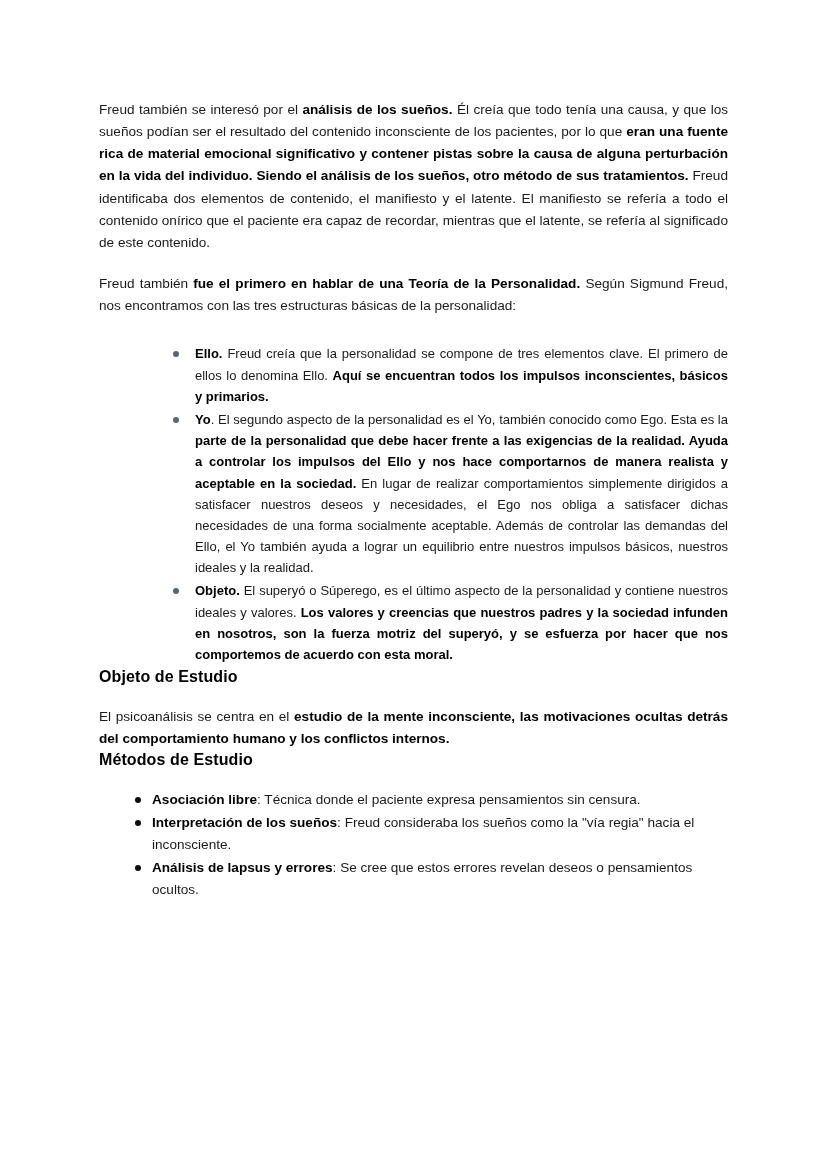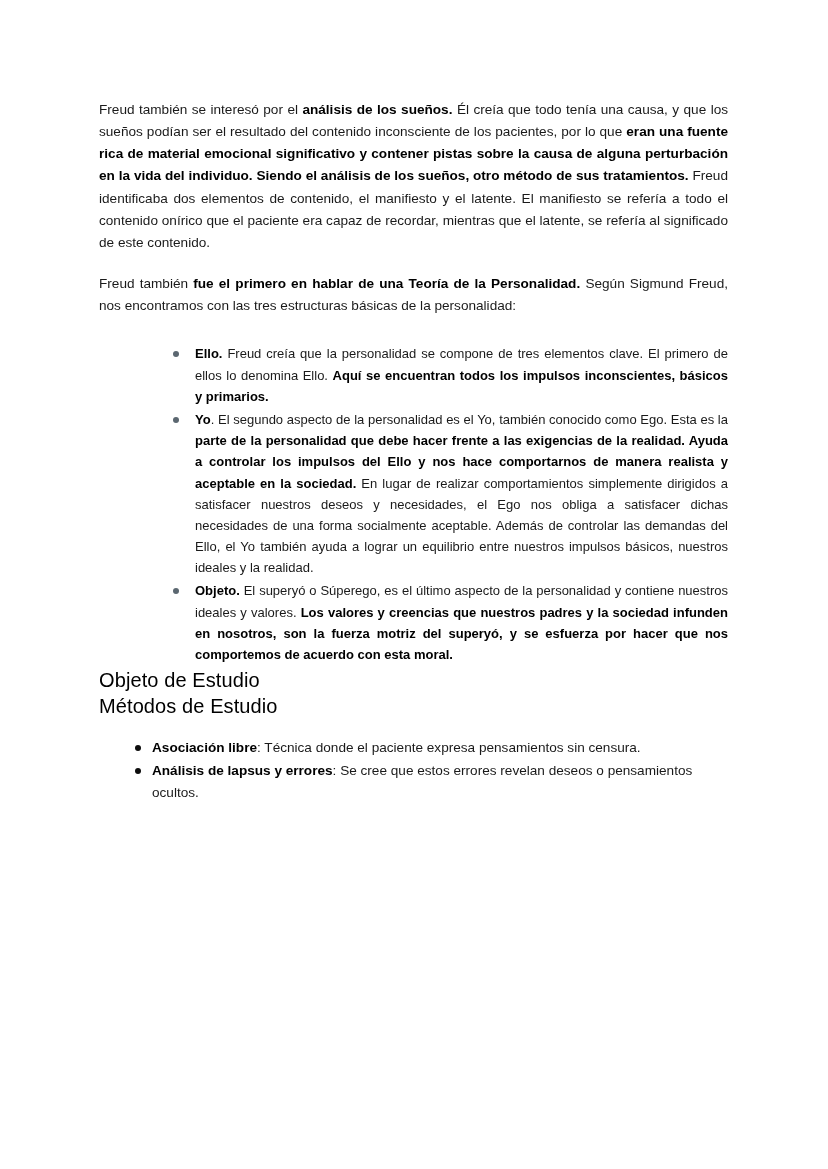--- a/index.html
+++ b/index.html
@@ -67,22 +67,22 @@
     left: 4px;
     top: 8px;
     width: 6px;
     height: 6px;
     border-radius: 50%;
     background: #5b6770;
   }
 
   
   h2.heading {
-    font-size: 20px;
-    font-weight: normal;
+    font-size: 16px;
+    font-weight: bold;
     line-height: 1.3;
     margin: 0;
     color: #000000;
     letter-spacing: 0.1px;
   }
   .h-objeto { margin-top: 42px; }
   .h-metodos { margin-top: 37px; }
 
   p.after-heading {
     margin-top: 18px;
@@ -125,22 +125,24 @@
     <p class="para"><span>Freud también </span><b>fue el primero en hablar de una Teoría de la Personalidad.</b><span> Según Sigmund Freud, nos encontramos con las tres estructuras básicas de la personalidad:</span></p>
 
     <ul class="struct-list">
       <li><b>Ello.</b><span> Freud creía que la personalidad se compone de tres elementos clave. El primero de ellos lo denomina Ello. </span><b>Aquí se encuentran todos los impulsos inconscientes, básicos y primarios.</b></li>
       <li><b>Yo</b><span>. El segundo aspecto de la personalidad es el Yo, también conocido como Ego. Esta es la </span><b>parte de la personalidad que debe hacer frente a las exigencias de la realidad. Ayuda a controlar los impulsos del Ello y nos hace comportarnos de manera realista y aceptable en la sociedad.</b><span> En lugar de realizar comportamientos simplemente dirigidos a satisfacer nuestros deseos y necesidades, el Ego nos obliga a satisfacer dichas necesidades de una forma socialmente aceptable. Además de controlar las demandas del Ello, el Yo también ayuda a lograr un equilibrio entre nuestros impulsos básicos, nuestros ideales y la realidad.</span></li>
       <li><b>Objeto.</b><span> El superyó o Súperego, es el último aspecto de la personalidad y contiene nuestros ideales y valores. </span><b>Los valores y creencias que nuestros padres y la sociedad infunden en nosotros, son la fuerza motriz del superyó, y se esfuerza por hacer que nos comportemos de acuerdo con esta moral.</b></li>
     </ul>
 
     <h2 class="heading h-objeto">Objeto de Estudio</h2>
 
+    <p class="para after-heading"><span>El psicoanálisis se centra en el </span><b>estudio de la mente inconsciente, las motivaciones ocultas detrás del comportamiento humano y los conflictos internos.</b></p>
 
     <h2 class="heading h-metodos">Métodos de Estudio</h2>
 
     <ul class="methods-list">
       <li><b>Asociación libre</b><span>: Técnica donde el paciente expresa pensamientos sin censura.</span></li>
+      <li><b>Interpretación de los sueños</b><span>: Freud consideraba los sueños como la "vía regia" hacia el inconsciente.</span></li>
       <li><b>Análisis de lapsus y errores</b><span>: Se cree que estos errores revelan deseos o pensamientos ocultos.</span></li>
     </ul>
 
   </div>
 </div>
 
 </body></html>

